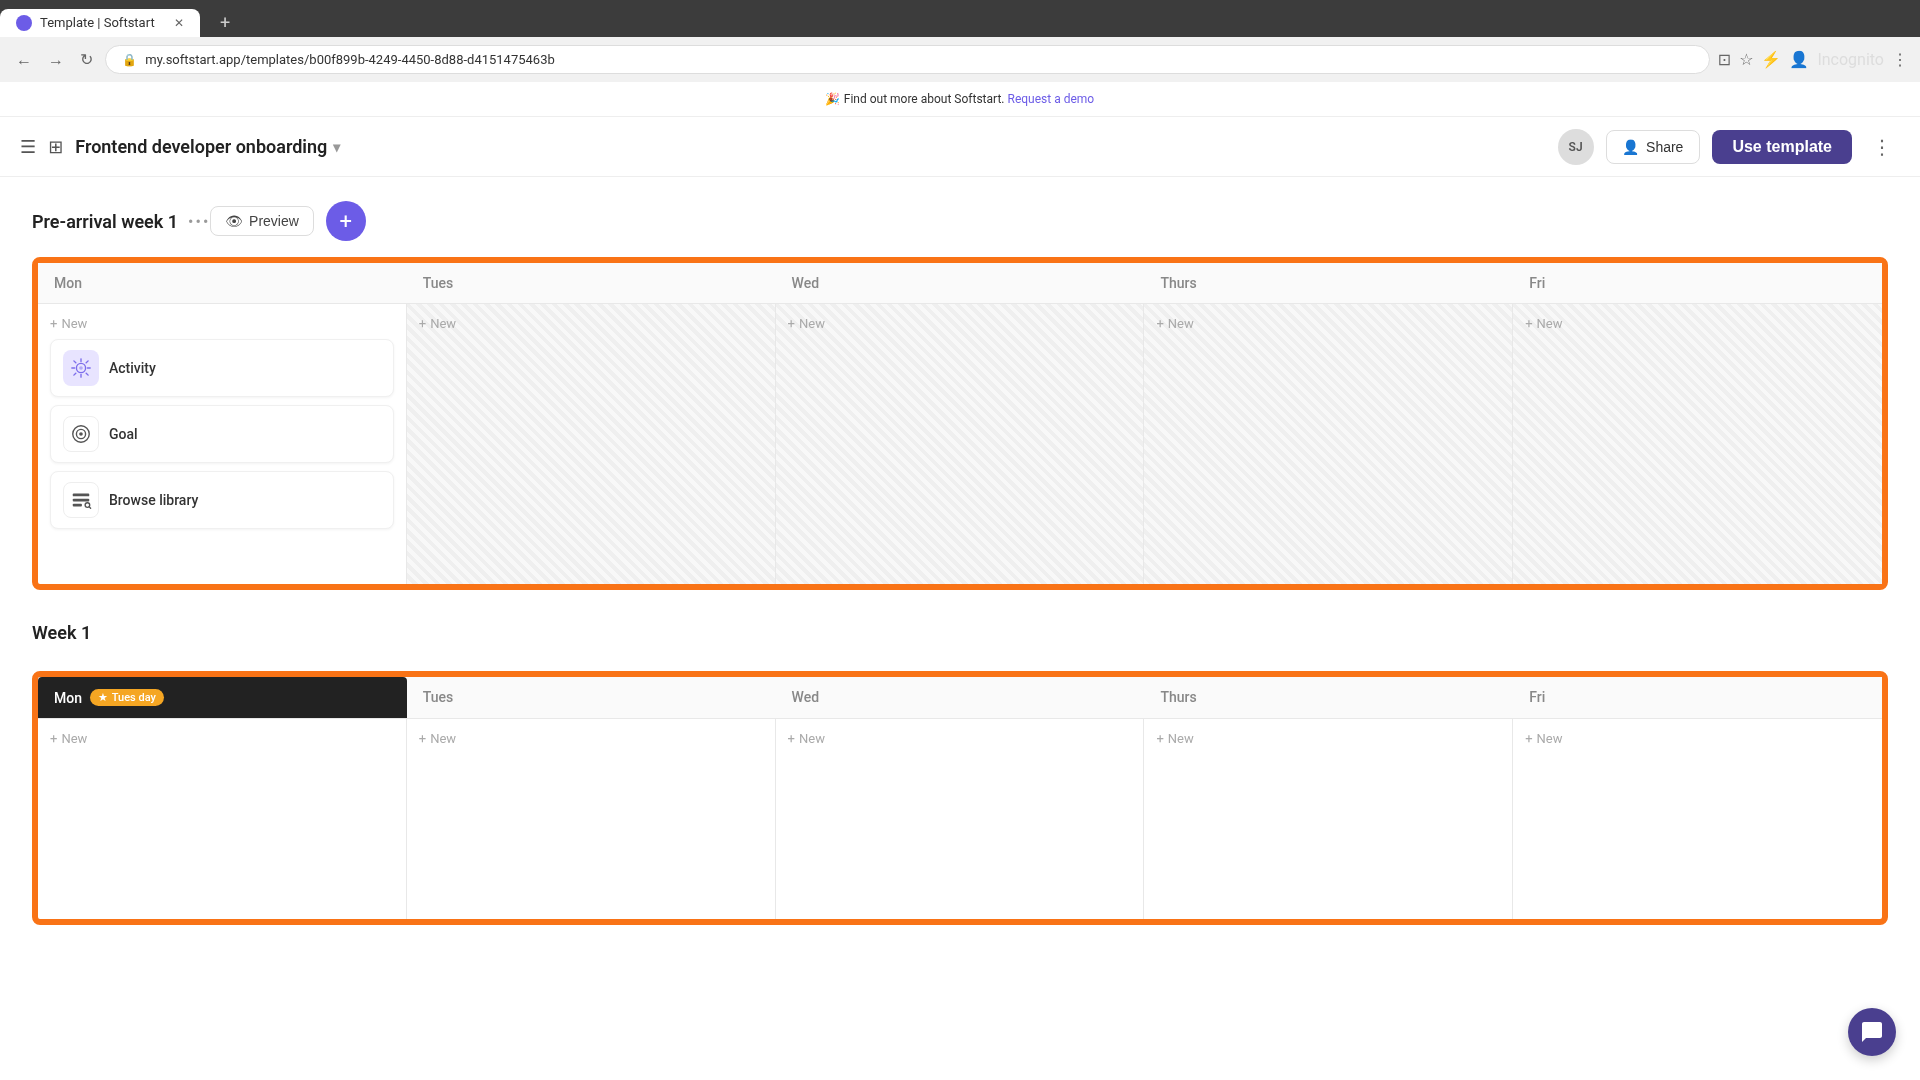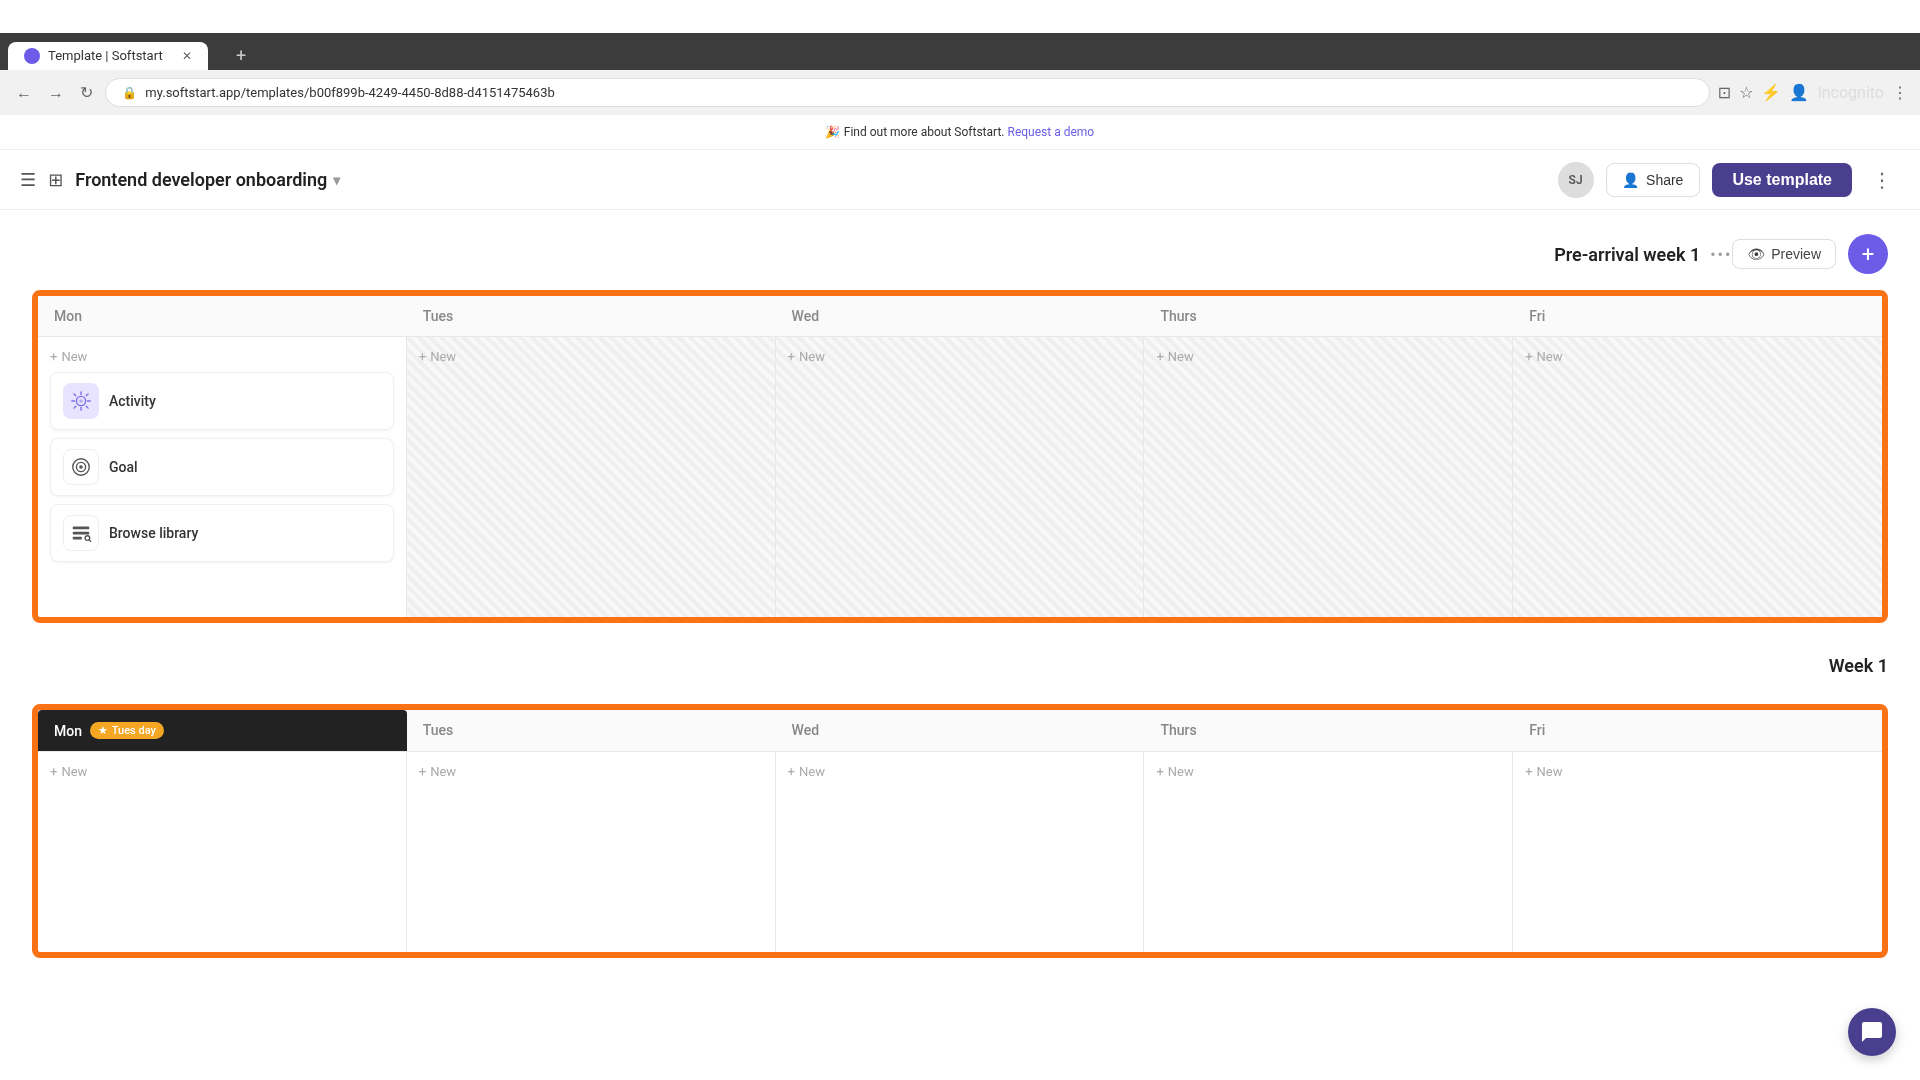--- a/index.html
+++ b/index.html
@@ -1,20 +1,20 @@
 <!DOCTYPE html>
 <html><head>
   <meta charset="utf-8">
   <style>
     * { box-sizing: border-box; margin: 0; padding: 0; }
     body { font-family: -apple-system, BlinkMacSystemFont, 'Segoe UI', Roboto, sans-serif; background: #fff; overflow-x: hidden; }
 
     
     .browser-chrome { background: #2d2d2d; padding: 0; }
-    .browser-tab-bar { background: #3c3c3c; display: flex; align-items: center; padding: 8px 8px 0; gap: 20px; margin-top: 33px; }
+    .browser-tab-bar { background: #3c3c3c; display: flex; align-items: center; padding: 8px 0 0; gap: 12px; }
     .browser-tab { background: #fff; border-radius: 8px 8px 0 0; padding: 6px 16px; display: flex; align-items: center; gap: 8px; font-size: 13px; color: #333; min-width: 200px; }
     .browser-tab .favicon { width: 16px; height: 16px; background: #6c5ce7; border-radius: 50%; display: inline-block; }
     .browser-tab .close-btn { margin-left: auto; color: #666; font-size: 12px; cursor: pointer; }
     .new-tab-btn { color: #ccc; font-size: 18px; cursor: pointer; padding: 4px 8px; }
     .browser-nav { background: #f1f1f1; padding: 8px 12px; display: flex; align-items: center; gap: 8px; }
     .nav-btn { color: #666; font-size: 16px; cursor: pointer; padding: 4px; background: none; border: none; }
     .address-bar { flex: 1; background: #fff; border: 1px solid #ddd; border-radius: 20px; padding: 6px 16px; font-size: 13px; color: #333; display: flex; align-items: center; gap: 8px; }
     .address-bar .lock-icon { color: #666; font-size: 12px; }
     .nav-actions { display: flex; gap: 8px; align-items: center; color: #666; }
     .nav-actions span { font-size: 16px; cursor: pointer; }
@@ -33,21 +33,21 @@
     .avatar-btn { width: 36px; height: 36px; background: #ddd; border-radius: 50%; display: flex; align-items: center; justify-content: center; font-size: 12px; font-weight: 600; color: #555; cursor: pointer; }
     .share-btn { display: flex; align-items: center; gap: 6px; padding: 8px 16px; border: 1px solid #ddd; border-radius: 8px; font-size: 14px; font-weight: 500; color: #333; cursor: pointer; background: #fff; }
     .use-template-btn { padding: 8px 20px; background: #4a3f8f; border-radius: 8px; font-size: 16px; font-weight: 600; color: #fff; cursor: pointer; border: none; }
     .more-btn { font-size: 20px; color: #666; cursor: pointer; padding: 4px 8px; }
 
     
     .main-content { padding: 24px 32px; }
 
     
     .section { margin-bottom: 32px; }
-    .section-header { display: flex; align-items: center; justify-content: flex-end; margin-bottom: 16px; }
+    .section-header { display: flex; align-items: center; justify-content: flex-start; margin-bottom: 16px; }
     .section-title { font-size: 18px; font-weight: 600; color: #222; display: flex; align-items: center; gap: 8px; }
     .section-dots { color: #999; font-size: 16px; cursor: pointer; letter-spacing: 2px; }
     .section-actions { display: flex; align-items: center; gap: 12px; }
     .preview-btn { display: flex; align-items: center; gap: 6px; font-size: 14px; color: #444; cursor: pointer; border: 1px solid #ddd; border-radius: 8px; padding: 6px 14px; background: #fff; }
     .add-btn { width: 40px; height: 40px; background: #6c5ce7; border-radius: 50%; display: flex; align-items: center; justify-content: center; color: #fff; font-size: 22px; cursor: pointer; }
 
     
     .calendar-grid { border: 6px solid #f97316; border-radius: 8px; overflow: visible; position: relative; }
     .calendar-header { display: grid; grid-template-columns: repeat(5, 1fr); border-bottom: 1px solid #e8e8e8; }
     .cal-day-header { padding: 12px 16px; font-size: 14px; font-weight: 500; color: #888; background: #fafafa; }

